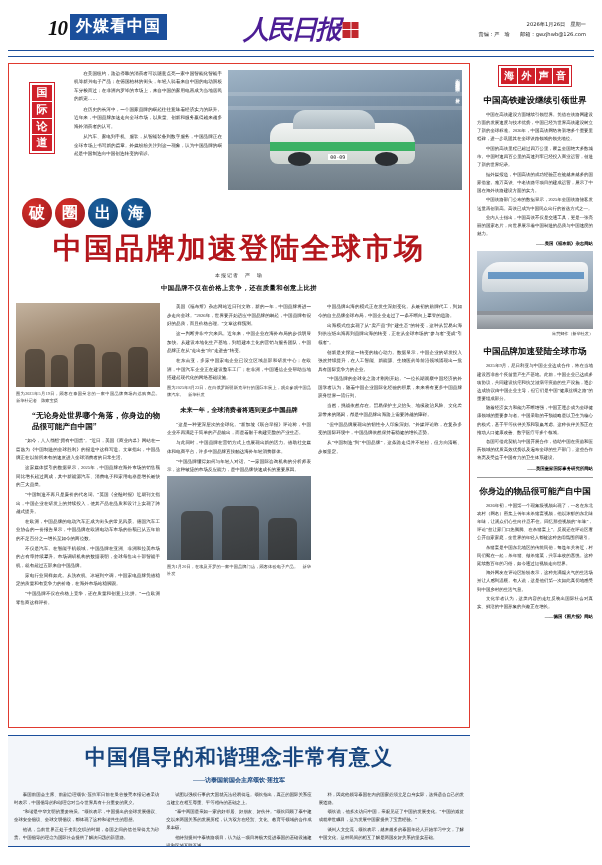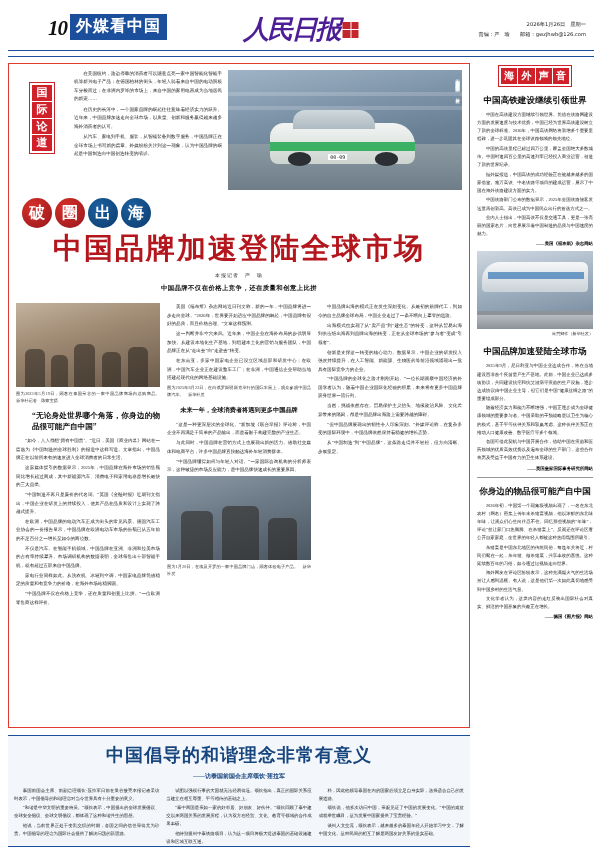--- a/index.html
+++ b/index.html
@@ -175,21 +175,21 @@
   .photo-cap { font-size: 4.2px; line-height: 1.7; color: #333;
     text-indent: 0 !important; text-align: justify; }
 
   
   .bottom-feature {
     border-top: 1px solid #1b4f9c; border-bottom: 1px solid #1b4f9c;
     margin-top: 7px; padding: 7px 6px 6px 6px; background: #f3f6fa;
     height: 112px; overflow: hidden;
   }
   .bf-title {
-    text-align: center; font-size: 18px; font-weight: bold;
+    text-align: center; font-size: 21px; font-weight: bold;
     color: #17457e; font-family: "DejaVu Sans", sans-serif; letter-spacing: 1px;
   }
   .bf-sub { text-align: center; font-size: 6px; color: #17457e;
     margin-top: 5px; font-weight: bold; }
   .bf-cols { display: flex; gap: 7px; margin-top: 6px; }
   .bf-col { width: 146px; font-size: 4.4px; line-height: 1.8;
     text-align: justify; color: #1a1a1a; }
   .bf-col p { text-indent: 2em; margin-bottom: 1.5px; }
 
   

